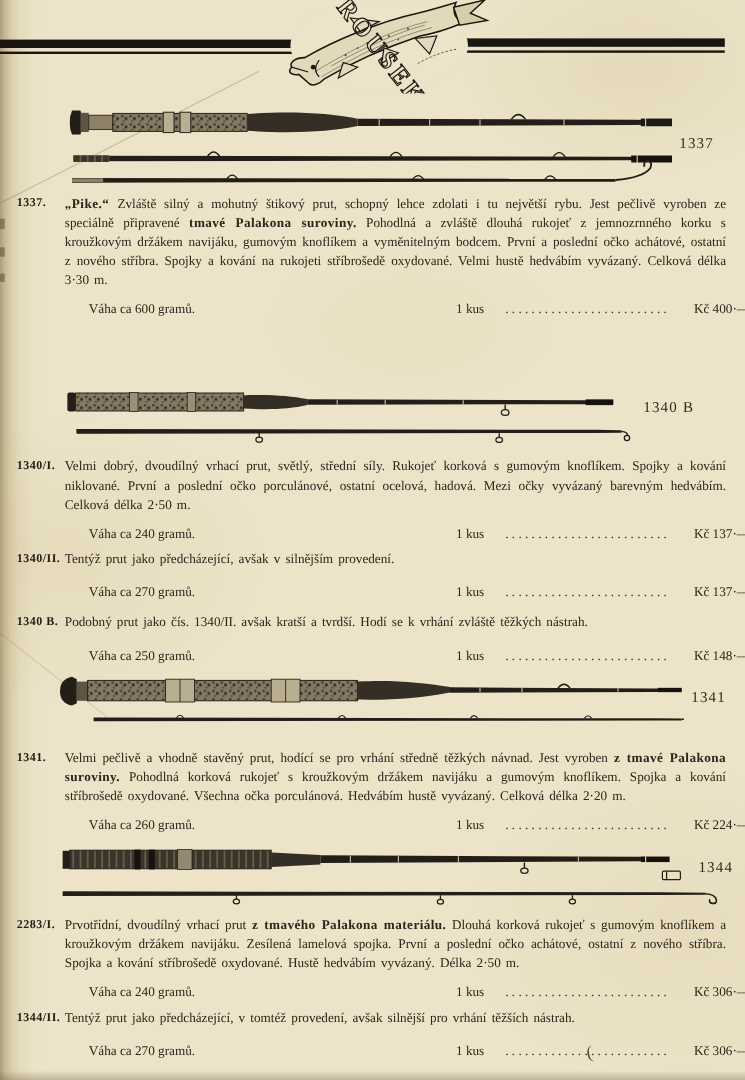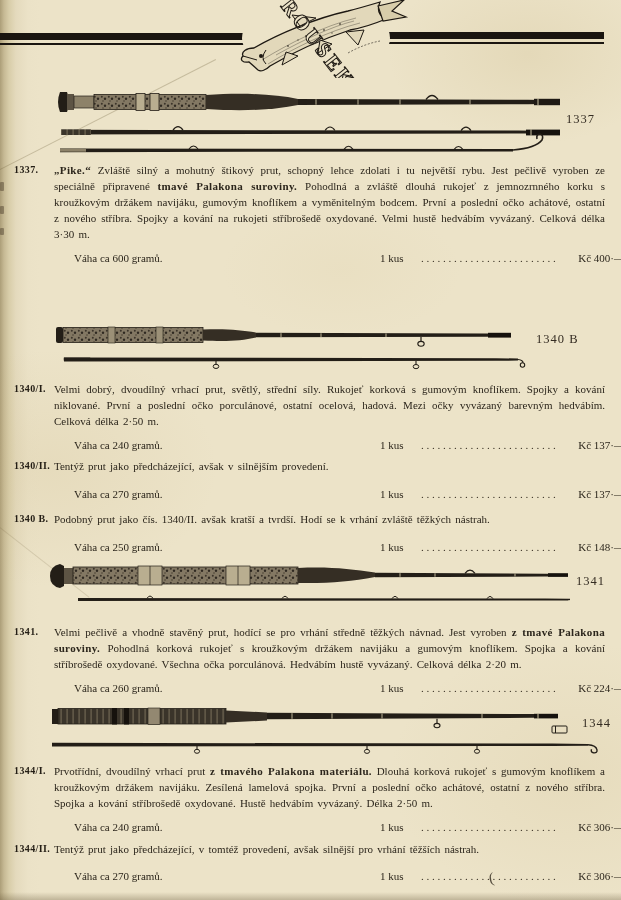--- a/index.html
+++ b/index.html
@@ -285,21 +285,21 @@
       </g>
       <ellipse cx="145" cy="49.3" rx="2.6" ry="2" fill="none" stroke="#231e17" stroke-width="1"></ellipse>
       <ellipse cx="315" cy="49.4" rx="2.6" ry="2" fill="none" stroke="#231e17" stroke-width="1"></ellipse>
       <ellipse cx="425" cy="49.3" rx="2.6" ry="2" fill="none" stroke="#231e17" stroke-width="1"></ellipse>
       <path d="M536,42.8 q8,0.5 9,5 q0.5,3.5 -3.5,3 q-3,-0.5 -2,-3.5" fill="none" stroke="#231e17" stroke-width="1.4"></path>
     </svg>
   </div>
   <span class="fig-label" style="left:582px;top:716px;">1344</span>
 
   <div class="item" style="top:763px;">
-    <span class="num">1344/I.</span>
+    <span class="num">2283/I.</span>
     <div class="desc"><span>Prvotřídní, dvoudílný vrhací prut </span><span class="b">z tmavého Palakona materiálu.</span><span> Dlouhá korková rukojeť s gumovým knoflíkem a kroužkovým držákem navijáku. Zesílená lamelová spojka. První a poslední očko achátové, ostatní z nového stříbra. Spojka a kování stříbrošedě oxydované. Hustě hedvábím vyvázaný. Délka 2·50 m.</span></div>
     <div class="vrow" style="margin-top:8px;">
       <span class="vaha">Váha ca 240 gramů.</span>
       <span class="kus">1 kus</span>
       <span class="dots">. . . . . . . . . . . . . . . . . . . . . . . . .</span>
       <span class="price">Kč 306·—</span>
     </div>
   </div>
 
   <div class="item" style="top:841px;">

